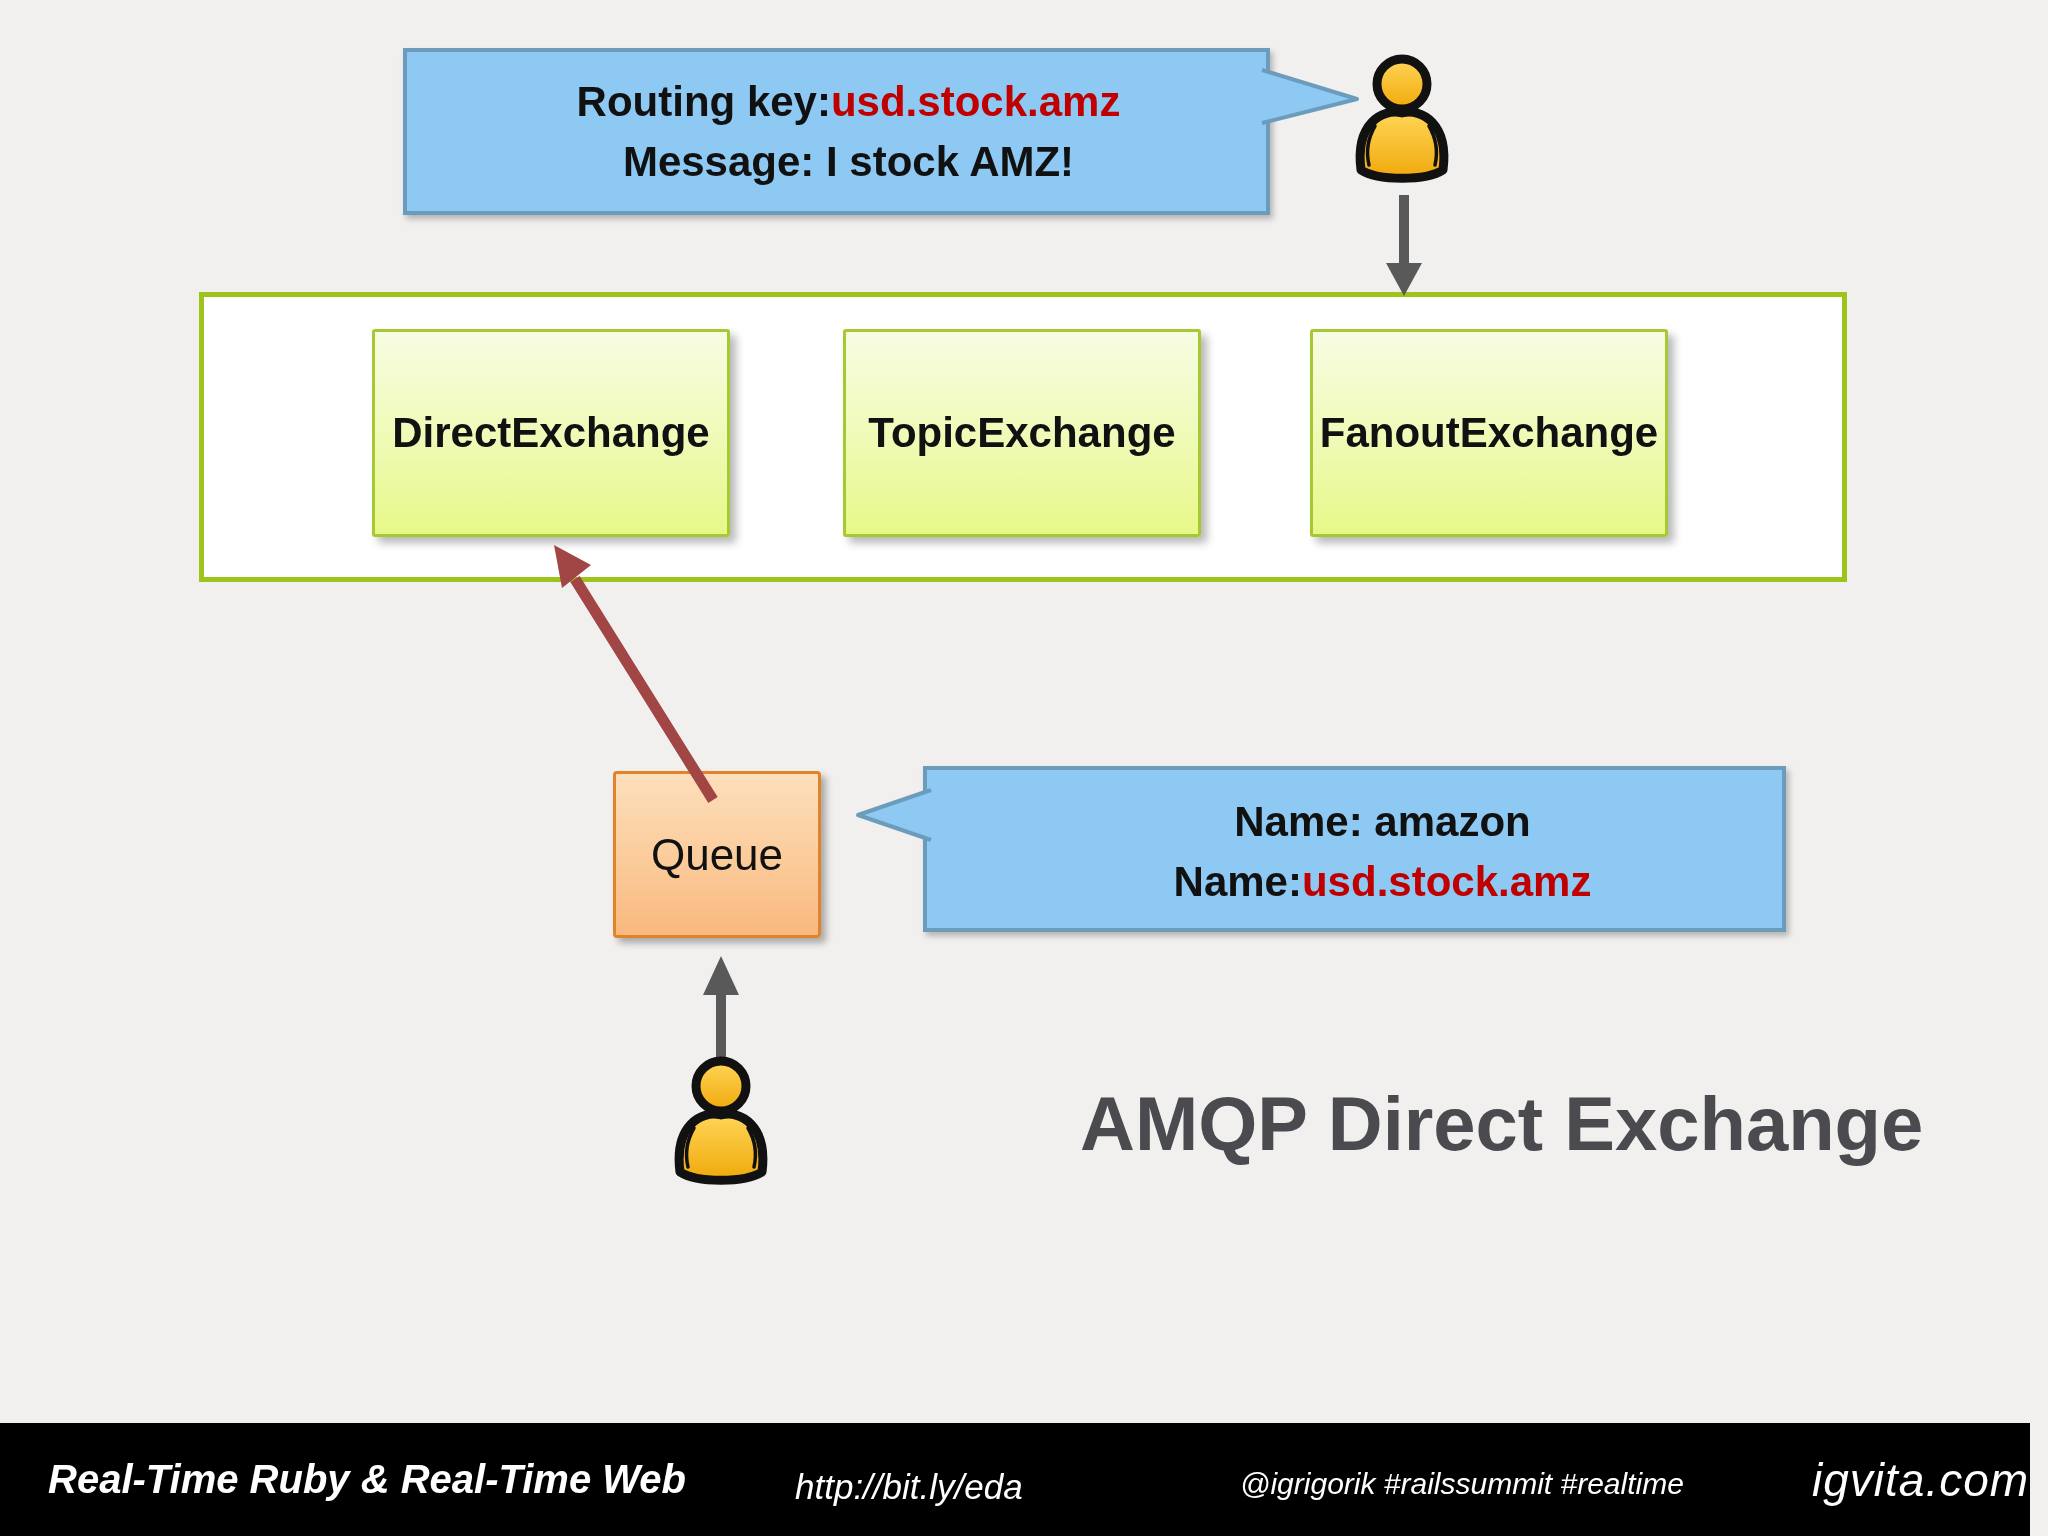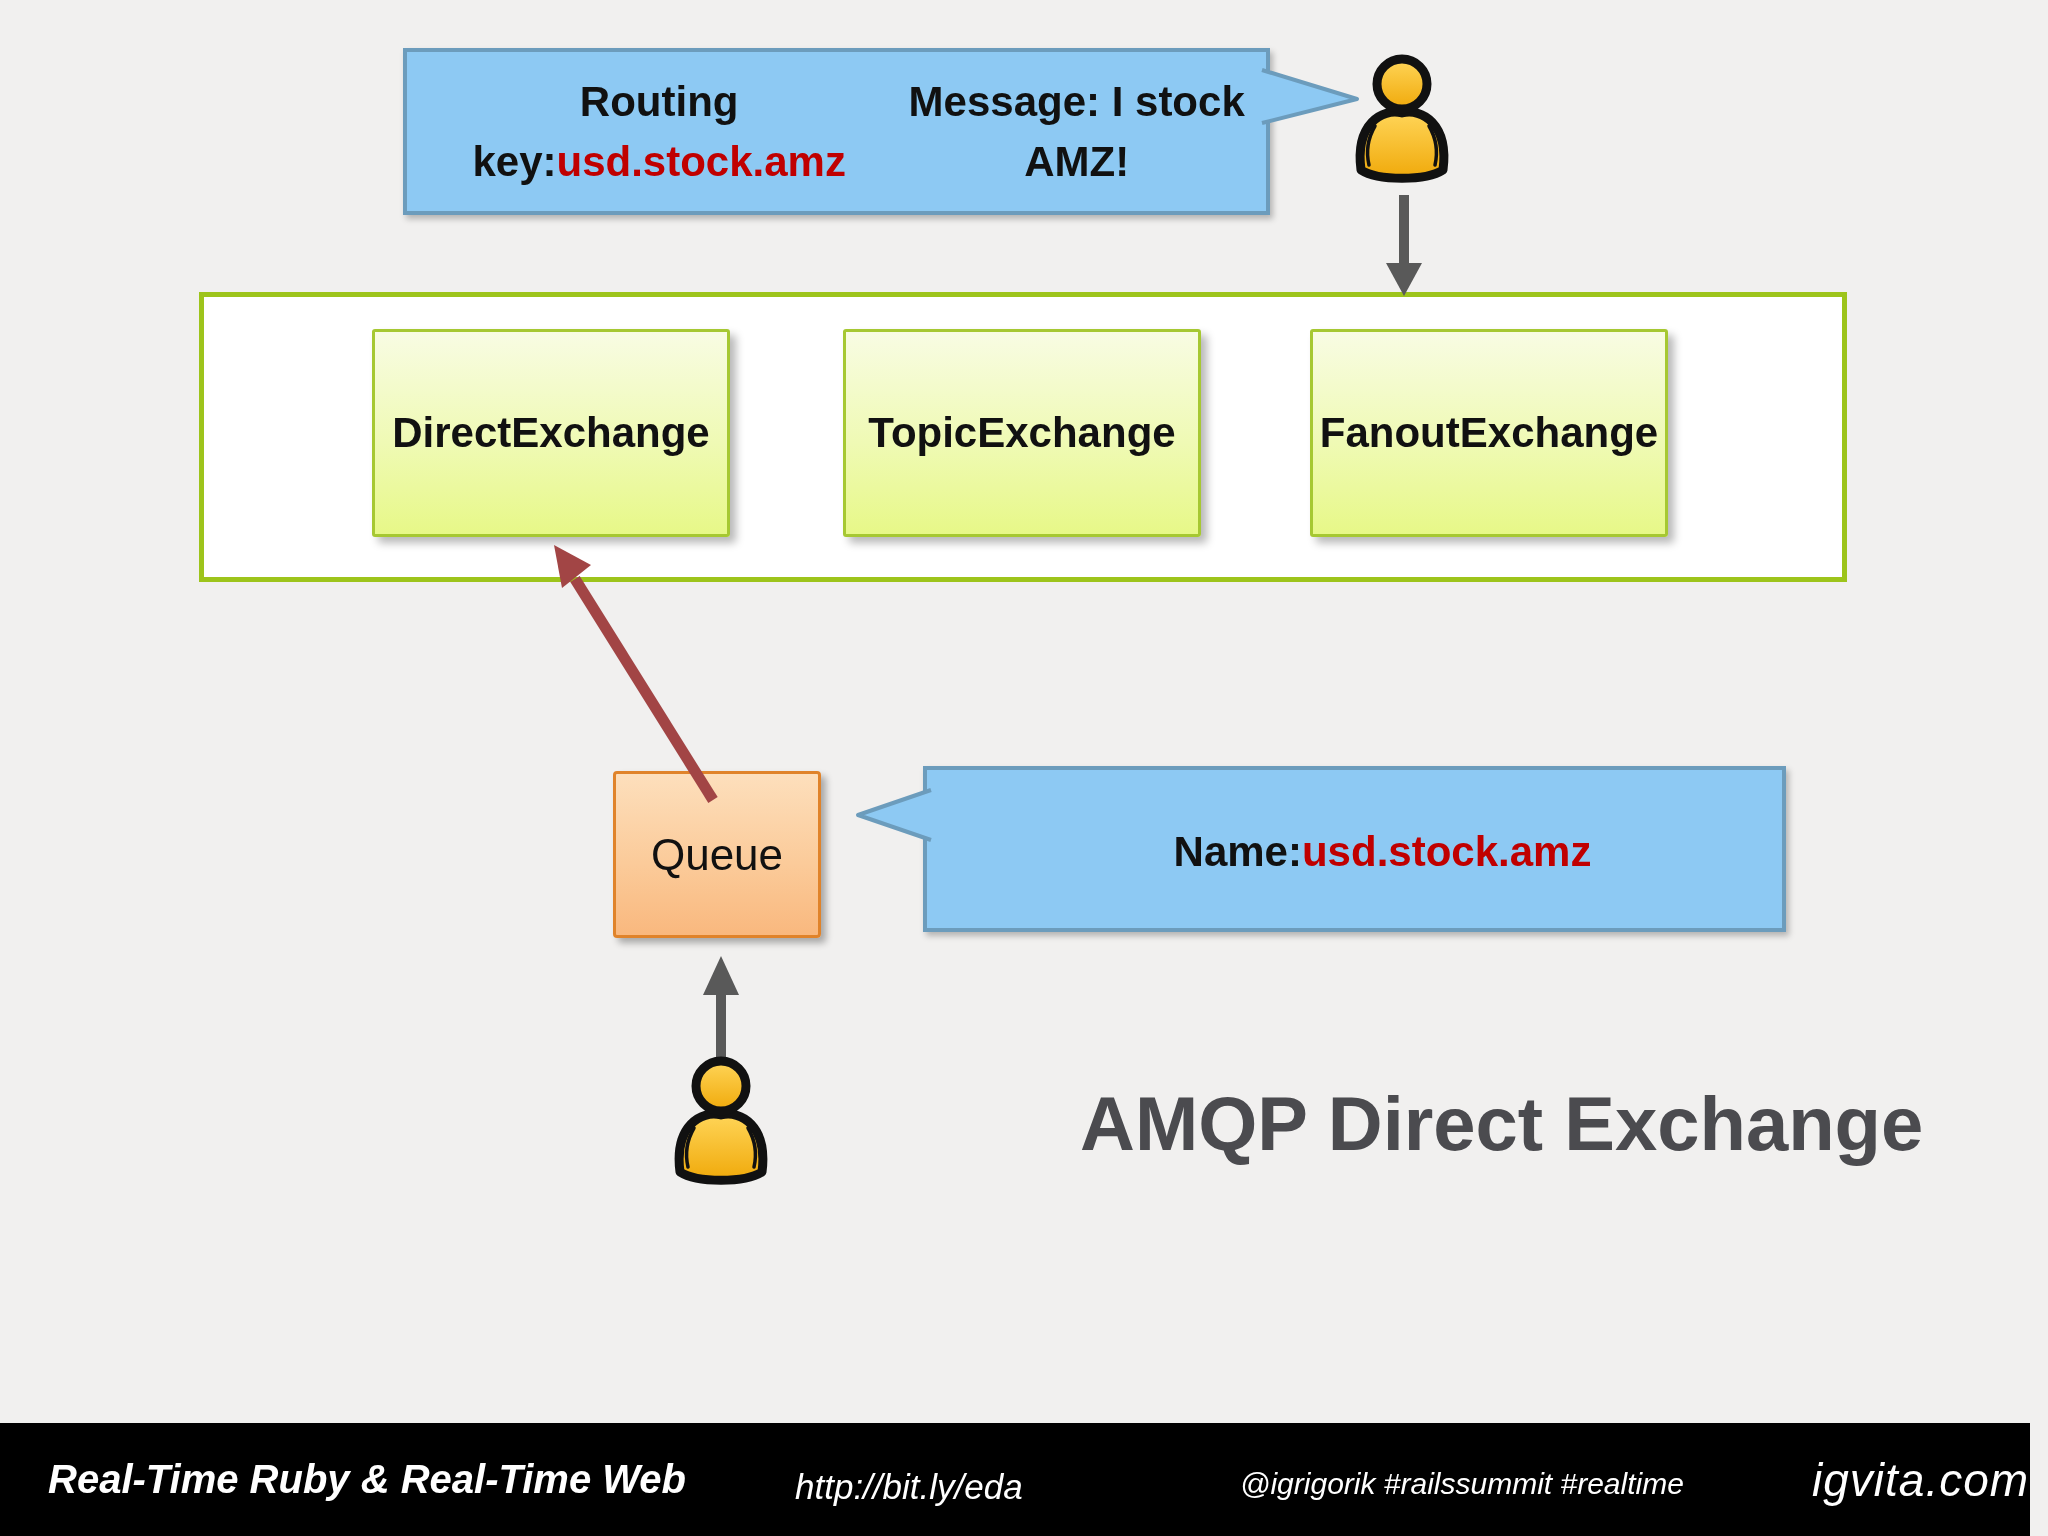--- a/index.html
+++ b/index.html
@@ -9,21 +9,21 @@
     background:#F1F0EF;
     overflow:hidden;
     font-family:"Liberation Sans", sans-serif;
   }
   
   .callout{
     position:absolute;
     background:#8DC9F3;
     border:4px solid #6C9CBC;
     box-shadow:3px 4px 6px rgba(0,0,0,0.25);
-    display:flex;flex-direction:row;justify-content:center;align-items:center;
+    display:flex;flex-direction:column;justify-content:center;align-items:center;
     font-weight:bold;font-size:42px;line-height:60px;color:#111;
     text-align:center;
     box-sizing:border-box;
   }
   .callout .hl{color:#C00000;}
   #callout-top{left:403px;top:48px;width:867px;height:167px;padding-left:24px;}
   #callout-bottom{left:923px;top:766px;width:863px;height:166px;padding-left:56px;padding-top:6px;}
   
   .panel{
     position:absolute;left:199px;top:292px;width:1648px;height:290px;
@@ -95,20 +95,21 @@
   </div>
 
   <div class="callout" id="callout-top">
     <div>
       <span>Routing key:</span><span class="hl">usd.stock.amz</span>
     </div>
     <div>Message: I stock AMZ!</div>
   </div>
 
   <div class="callout" id="callout-bottom">
+    <div>Name: amazon</div>
     <div>
       <span>Name:</span><span class="hl">usd.stock.amz</span>
     </div>
   </div>
 
   <div class="big-title">AMQP Direct Exchange</div>
 
   <svg class="overlay" width="2048" height="1536" viewBox="0 0 2048 1536">
     <defs>
       <linearGradient id="gold" x1="0" y1="0" x2="0" y2="1">

